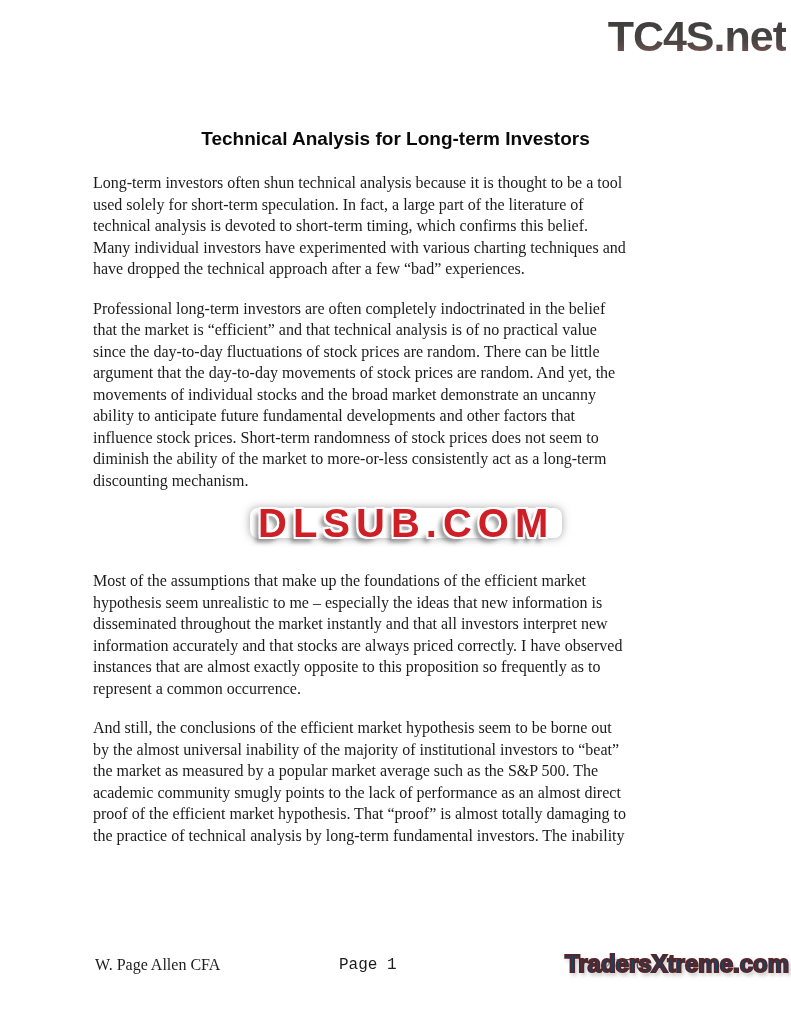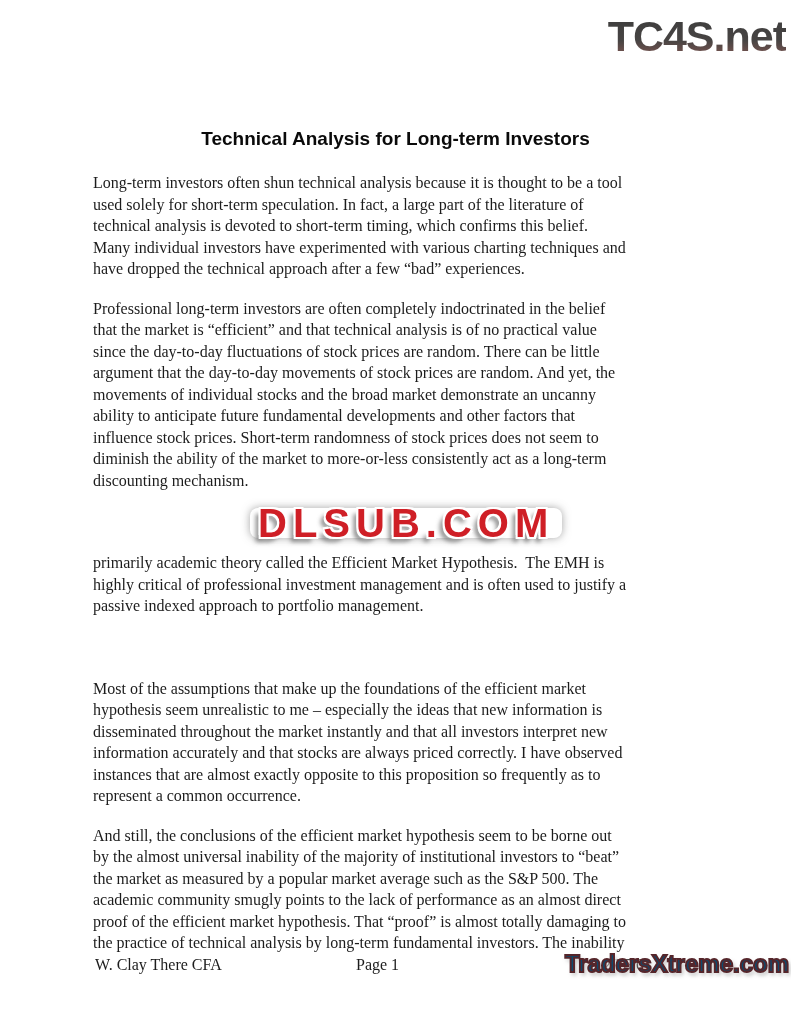--- a/index.html
+++ b/index.html
@@ -51,21 +51,21 @@
     color:#cf1f26;
     text-shadow:
       -2px 2px 0 #ffffff, 2px 2px 0 #ffffff,
       -2px -2px 0 #ffffff, 2px -2px 0 #ffffff,
       -5px 5px 4px rgba(110,110,110,0.75);
   }
   
   .footer{position:absolute;left:0;top:956px;width:791px;font-size:16px;}
   .footer span{position:absolute;white-space:pre;}
   .f-author{left:95px;}
-  .f-page{left:356px;}
+  .f-page{left:339px;font-family:Liberation Mono, monospace;}
   .f-date{left:603px;text-align:center;}
   
   .traders{
     position:absolute;right:2px;top:950px;
     font-family:"Liberation Sans", sans-serif;
     font-weight:bold;font-size:24px;letter-spacing:0px;
     color:#0c4a6e;
     -webkit-text-stroke:2px #55262b;
     text-shadow:0 0 4px rgba(255,255,255,0.95), 2px 3px 4px rgba(130,130,130,0.7);
   }
@@ -88,43 +88,40 @@
     <p class="para">Professional long-term investors are often completely indoctrinated in the belief
 that the market is “efficient” and that technical analysis is of no practical value
 since the day-to-day fluctuations of stock prices are random. There can be little
 argument that the day-to-day movements of stock prices are random. And yet, the
 movements of individual stocks and the broad market demonstrate an uncanny
 ability to anticipate future fundamental developments and other factors that
 influence stock prices. Short-term randomness of stock prices does not seem to
 diminish the ability of the market to more-or-less consistently act as a long-term
 discounting mechanism.</p>
     <div class="para">
-      <div>primarily academic theory called the Efficient Market Hypothesis.  The EMH is
-highly critical of professional investment management and is often used to justify a
-passive indexed approach to portfolio management.</div>
     </div>
     <p class="para">Most of the assumptions that make up the foundations of the efficient market
 hypothesis seem unrealistic to me – especially the ideas that new information is
 disseminated throughout the market instantly and that all investors interpret new
 information accurately and that stocks are always priced correctly. I have observed
 instances that are almost exactly opposite to this proposition so frequently as to
 represent a common occurrence.</p>
     <p class="para">And still, the conclusions of the efficient market hypothesis seem to be borne out
 by the almost universal inability of the majority of institutional investors to “beat”
 the market as measured by a popular market average such as the S&amp;P 500. The
 academic community smugly points to the lack of performance as an almost direct
 proof of the efficient market hypothesis. That “proof” is almost totally damaging to
 the practice of technical analysis by long-term fundamental investors. The inability</p>
   </div>
 
   <div class="dlsub-badge">
     <span class="dlsub-text">DLSUB.COM</span>
   </div>
 
   <div class="footer">
-    <span class="f-author">W. Clay There CFA</span>
+    <span class="f-author">W. Page Allen CFA</span>
     <span class="f-page">Page 1</span>
     <span class="f-date">2/25/01</span>
   </div>
 
   <div class="traders">TradersXtreme.com</div>
 
 </div>
 
 </body></html>

